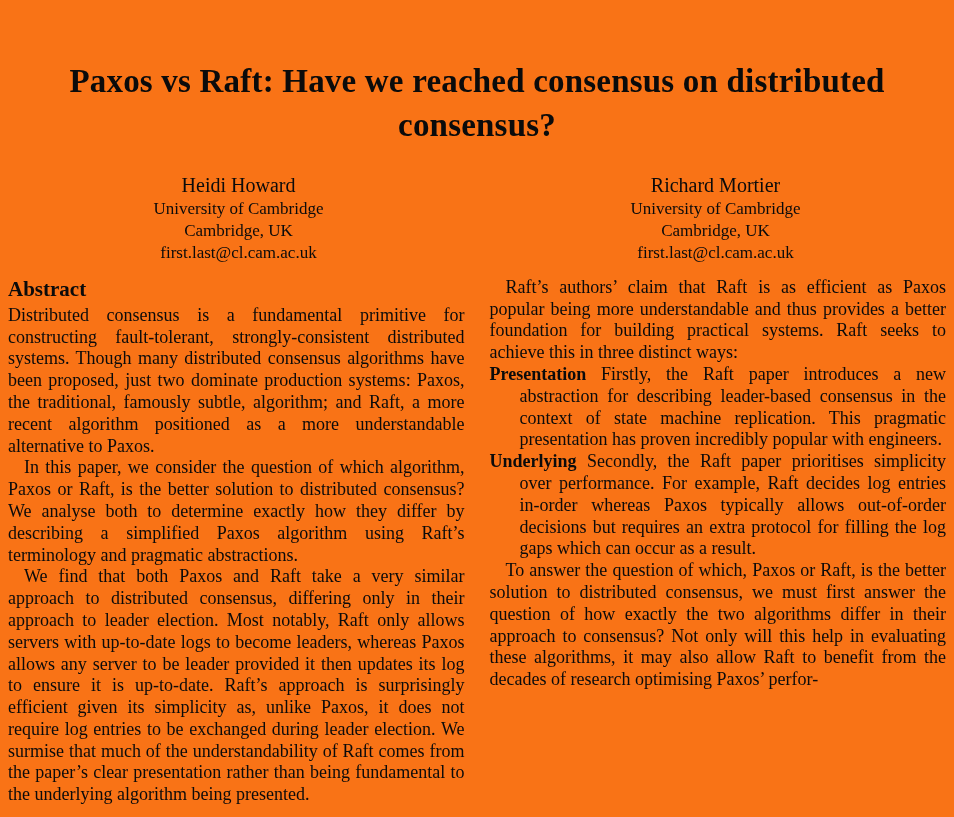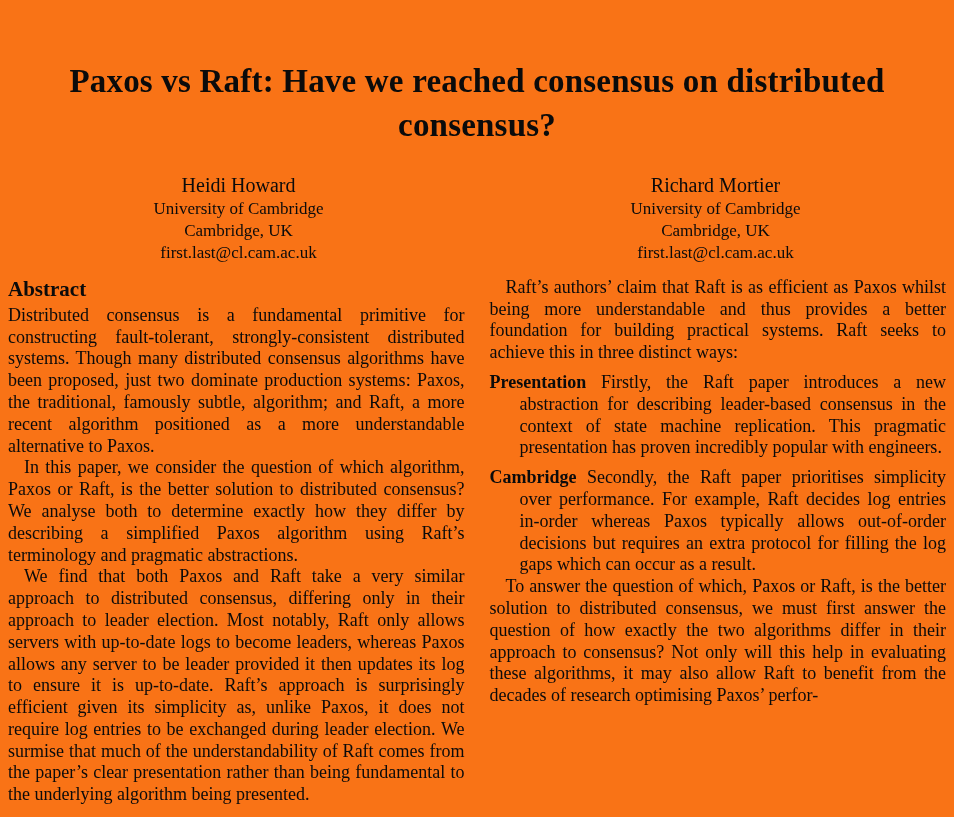--- a/index.html
+++ b/index.html
@@ -56,21 +56,20 @@
     font-weight: 700;
     line-height: 24px;
     margin-bottom: 4px;
     text-align: left;
   }
   p.para { margin: 0; }
   p.indent { text-indent: 16px; }
   .hang {
     padding-left: 30px;
     text-indent: -30px;
-    margin-top: 8px;
   }
   .term { font-weight: 700; }
 </style>
 </head>
 <body>
 
 <div class="page">
 
   <h1 class="title">Paxos vs Raft: Have we reached consensus on distributed consensus?</h1>
 
@@ -92,23 +91,23 @@
   <div class="columns">
 
     <div class="col">
       <h2 class="section-heading">Abstract</h2>
       <p class="para">Distributed consensus is a fundamental primitive for constructing fault-tolerant, strongly-consistent distributed systems. Though many distributed consensus algorithms have been proposed, just two dominate production systems: Paxos, the traditional, famously subtle, algorithm; and Raft, a more recent algorithm positioned as a more understandable alternative to Paxos.</p>
       <p class="para indent">In this paper, we consider the question of which algorithm, Paxos or Raft, is the better solution to distributed consensus? We analyse both to determine exactly how they differ by describing a simplified Paxos algorithm using Raft’s terminology and pragmatic abstractions.</p>
       <p class="para indent">We find that both Paxos and Raft take a very similar approach to distributed consensus, differing only in their approach to leader election. Most notably, Raft only allows servers with up-to-date logs to become leaders, whereas Paxos allows any server to be leader provided it then updates its log to ensure it is up-to-date. Raft’s approach is surprisingly efficient given its simplicity as, unlike Paxos, it does not require log entries to be exchanged during leader election. We surmise that much of the understandability of Raft comes from the paper’s clear presentation rather than being fundamental to the underlying algorithm being presented.</p>
     </div>
 
     <div class="col">
-      <p class="para indent">Raft’s authors’ claim that Raft is as efficient as Paxos whilst being more understandable and thus provides a better foundation for building practical systems. Raft seeks to achieve this in three distinct ways:</p>
+      <p class="para indent">Raft’s authors’ claim that Raft is as efficient as Paxos popular being more understandable and thus provides a better foundation for building practical systems. Raft seeks to achieve this in three distinct ways:</p>
       <div class="hang"><span class="term">Presentation</span>
         <span>Firstly, the Raft paper introduces a new abstraction for describing leader-based consensus in the context of state machine replication. This pragmatic presentation has proven incredibly popular with engineers.</span></div>
-      <div class="hang"><span class="term">Cambridge</span>
+      <div class="hang"><span class="term">Underlying</span>
         <span>Secondly, the Raft paper prioritises simplicity over performance. For example, Raft decides log entries in-order whereas Paxos typically allows out-of-order decisions but requires an extra protocol for filling the log gaps which can occur as a result.</span></div>
       <p class="para indent">To answer the question of which, Paxos or Raft, is the better solution to distributed consensus, we must first answer the question of how exactly the two algorithms differ in their approach to consensus? Not only will this help in evaluating these algorithms, it may also allow Raft to benefit from the decades of research optimising Paxos’ perfor-</p>
     </div>
 
   </div>
 
 </div>
 
 </body></html>

